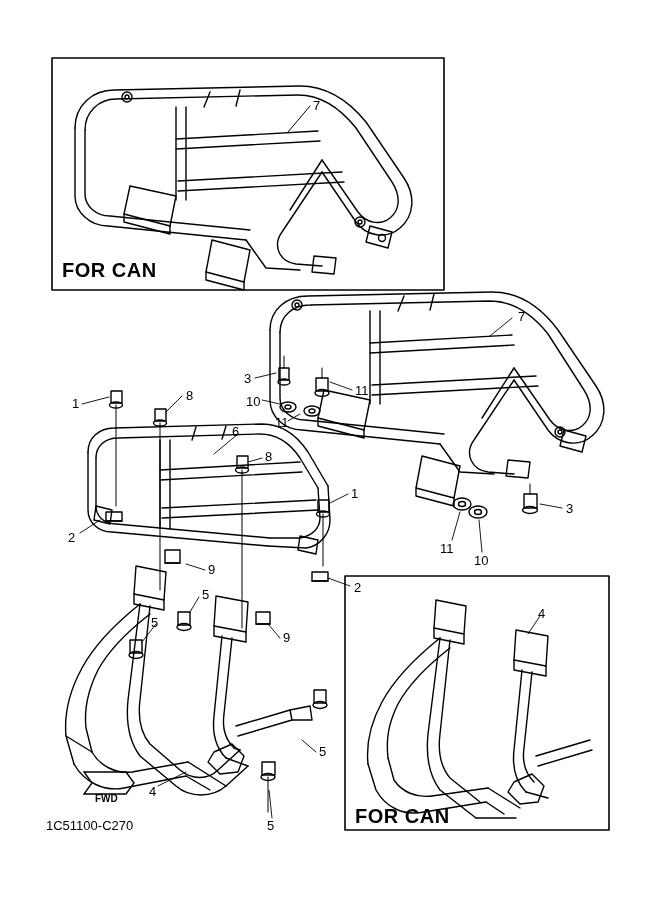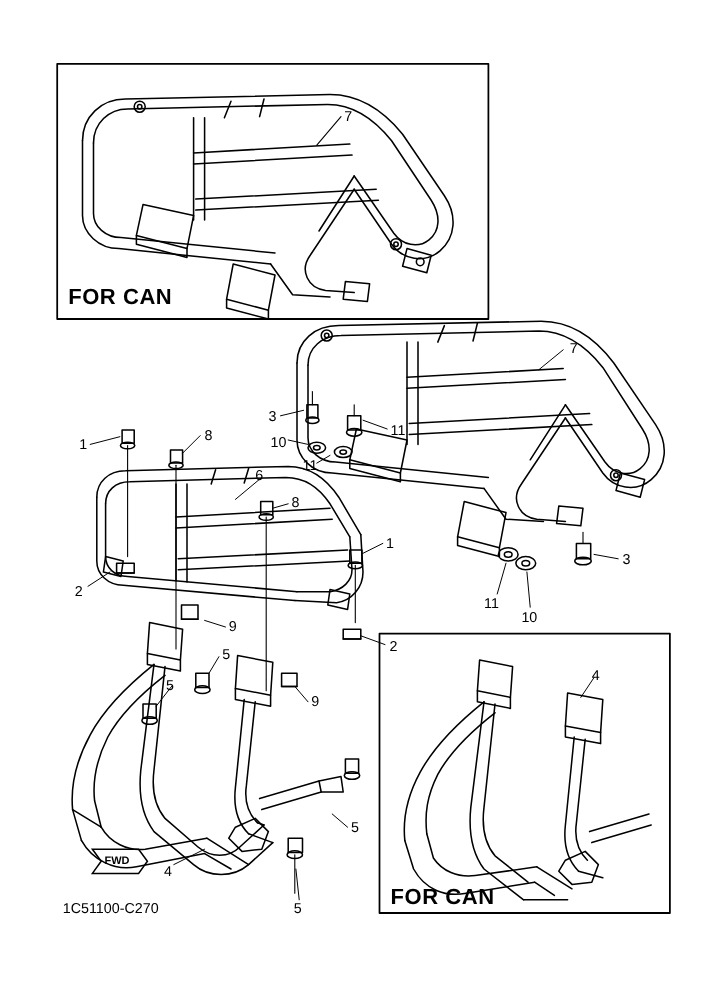--- a/index.html
+++ b/index.html
@@ -248,26 +248,26 @@
         <path d="M158 786 L186 772"></path>
         <path d="M540 616 L528 634"></path>
       </g>
     </g>
 
     <g stroke="#000" stroke-width="1.4" fill="none">
       <path d="M84 772 L126 772 L134 783 L126 794 L84 794 L92 783 Z"></path>
     </g>
   </svg>
 
-  <div class="fwd" style="left:95px;top:777px;">FWD</div>
+  <div class="fwd" style="left:95px;top:793px;">FWD</div>
 
   <div class="boxlbl" style="left:62px;top:259px;">FOR CAN</div>
   <div class="boxlbl" style="left:355px;top:805px;">FOR CAN</div>
 
-  <div class="partno" style="left:57px;top:818px;">1C51100-C270</div>
+  <div class="partno" style="left:46px;top:818px;">1C51100-C270</div>
 
   <div class="lbl" style="left:313px;top:98px;">7</div>
   <div class="lbl" style="left:518px;top:309px;">7</div>
   <div class="lbl" style="left:244px;top:371px;">3</div>
   <div class="lbl" style="left:355px;top:383px;">11</div>
   <div class="lbl" style="left:246px;top:394px;">10</div>
   <div class="lbl" style="left:275px;top:415px;">11</div>
   <div class="lbl" style="left:72px;top:396px;">1</div>
   <div class="lbl" style="left:186px;top:388px;">8</div>
   <div class="lbl" style="left:232px;top:424px;">6</div>

